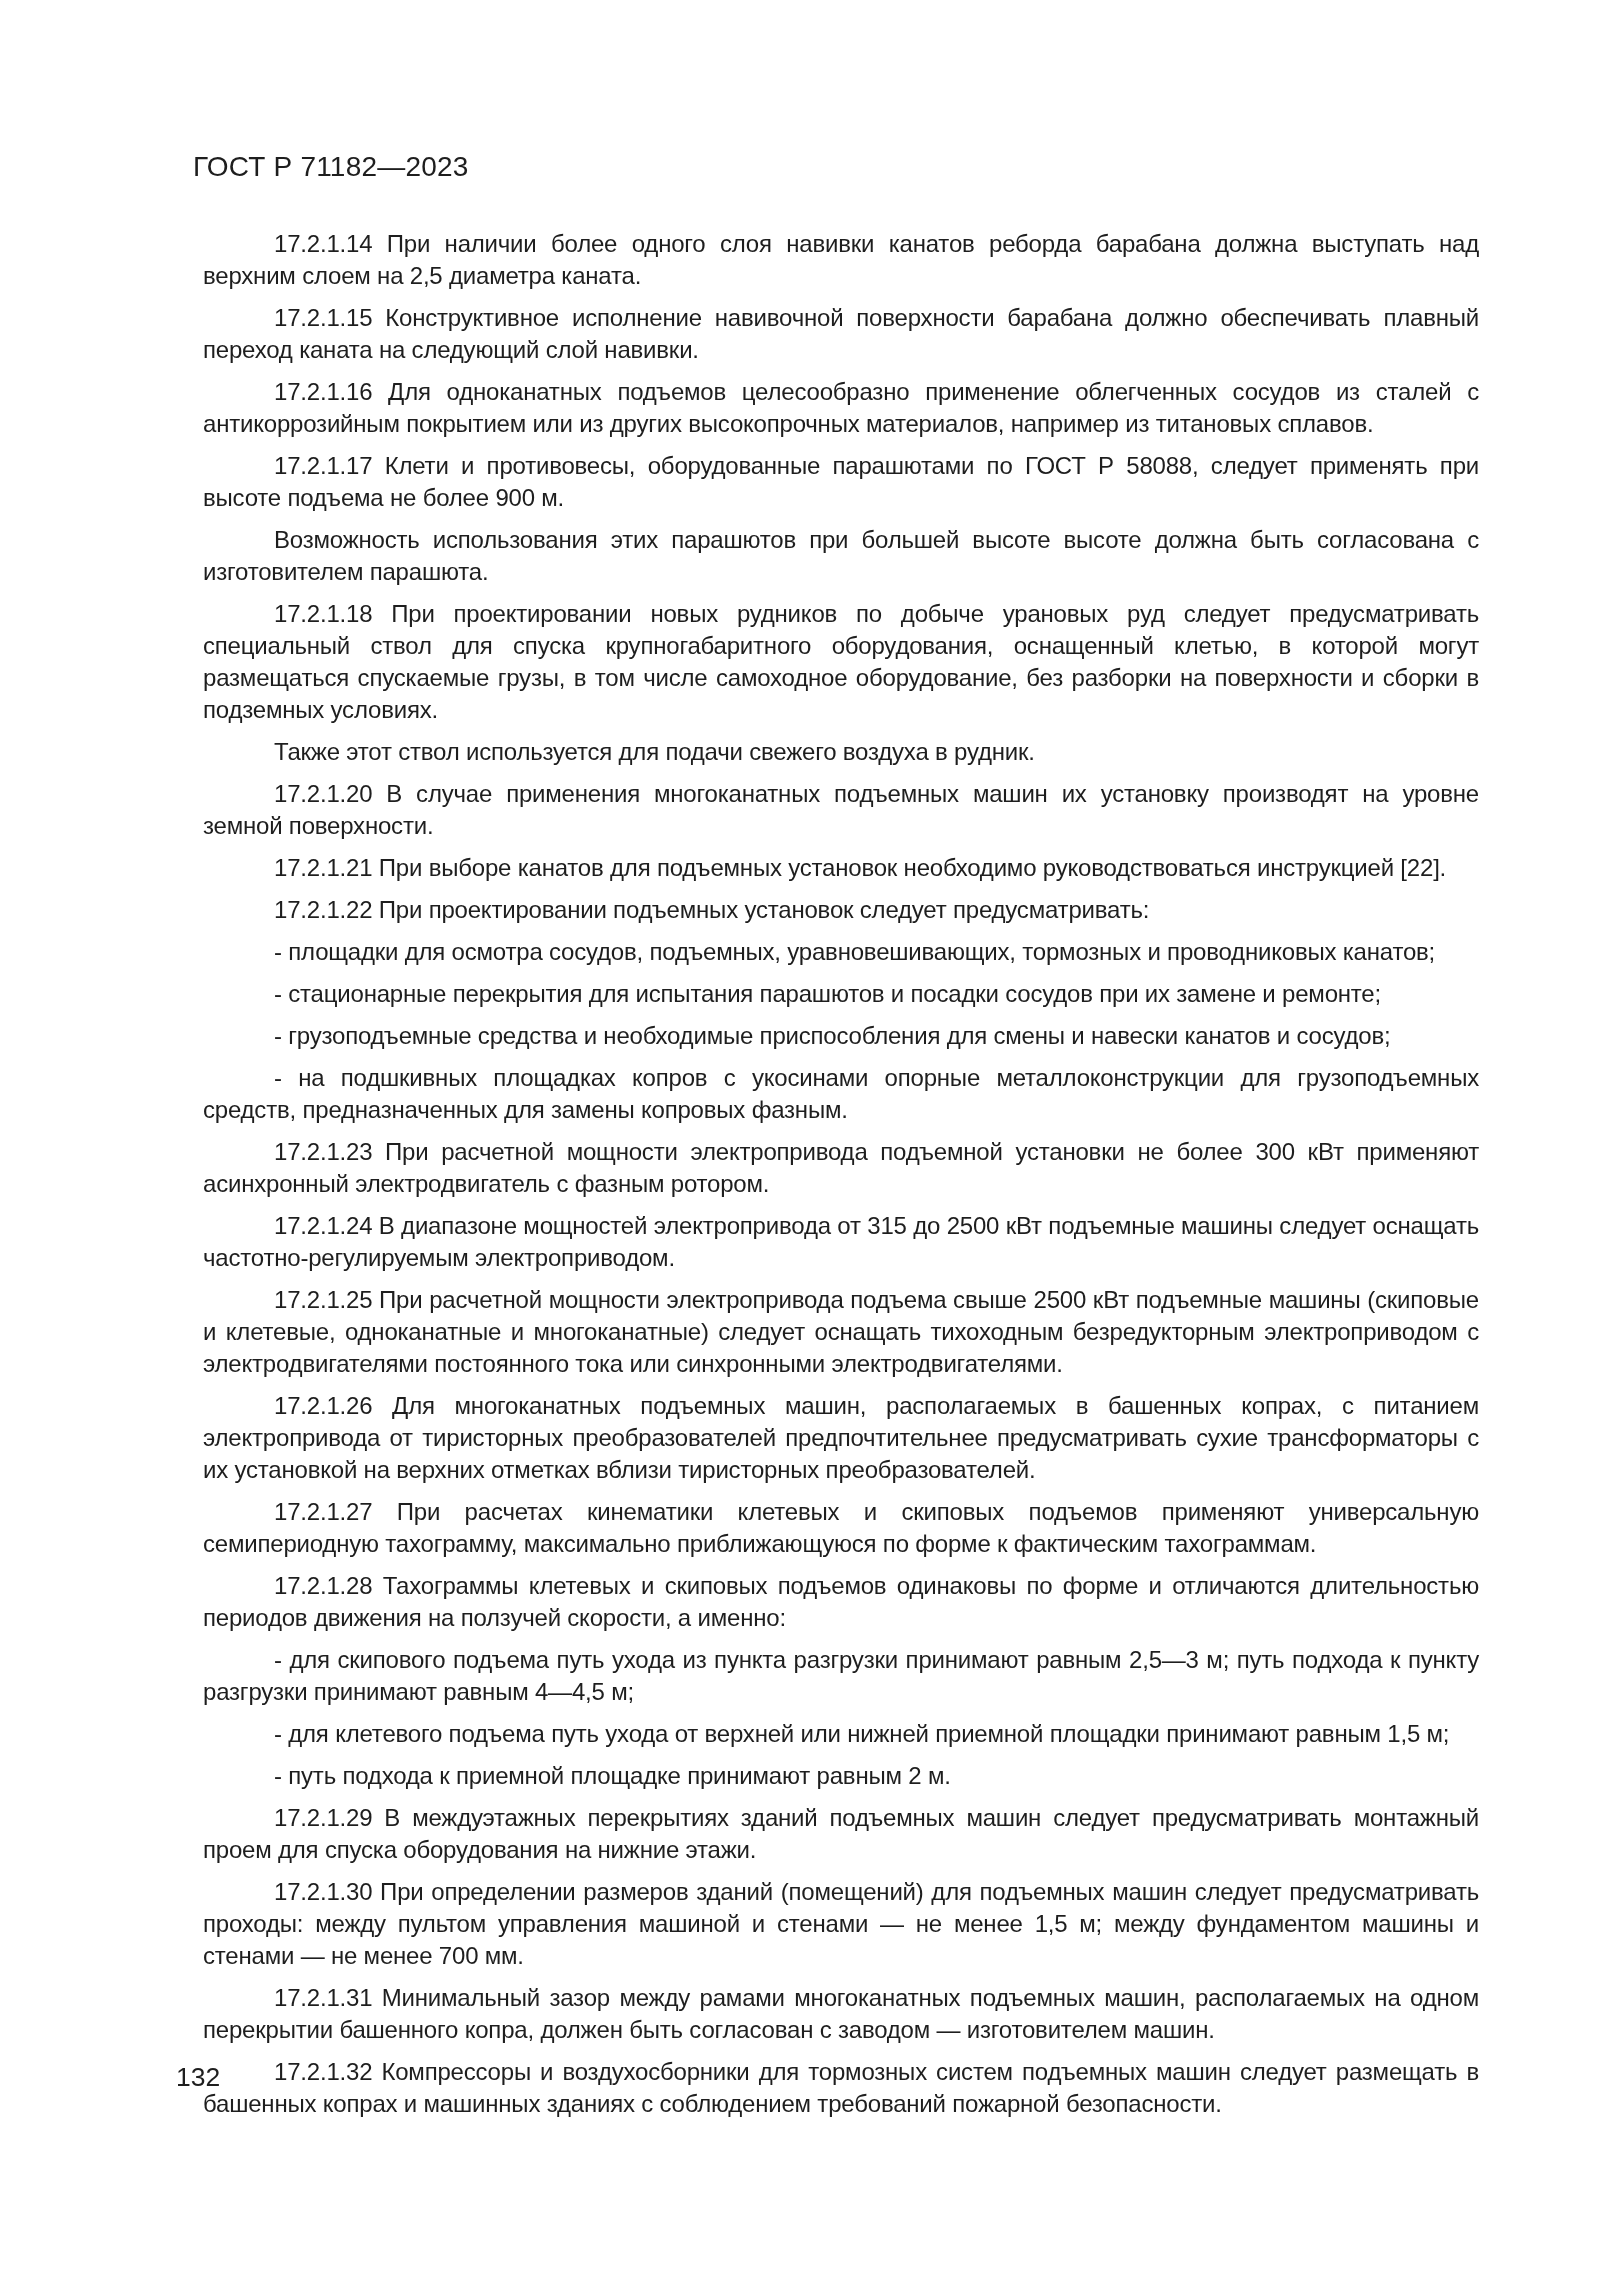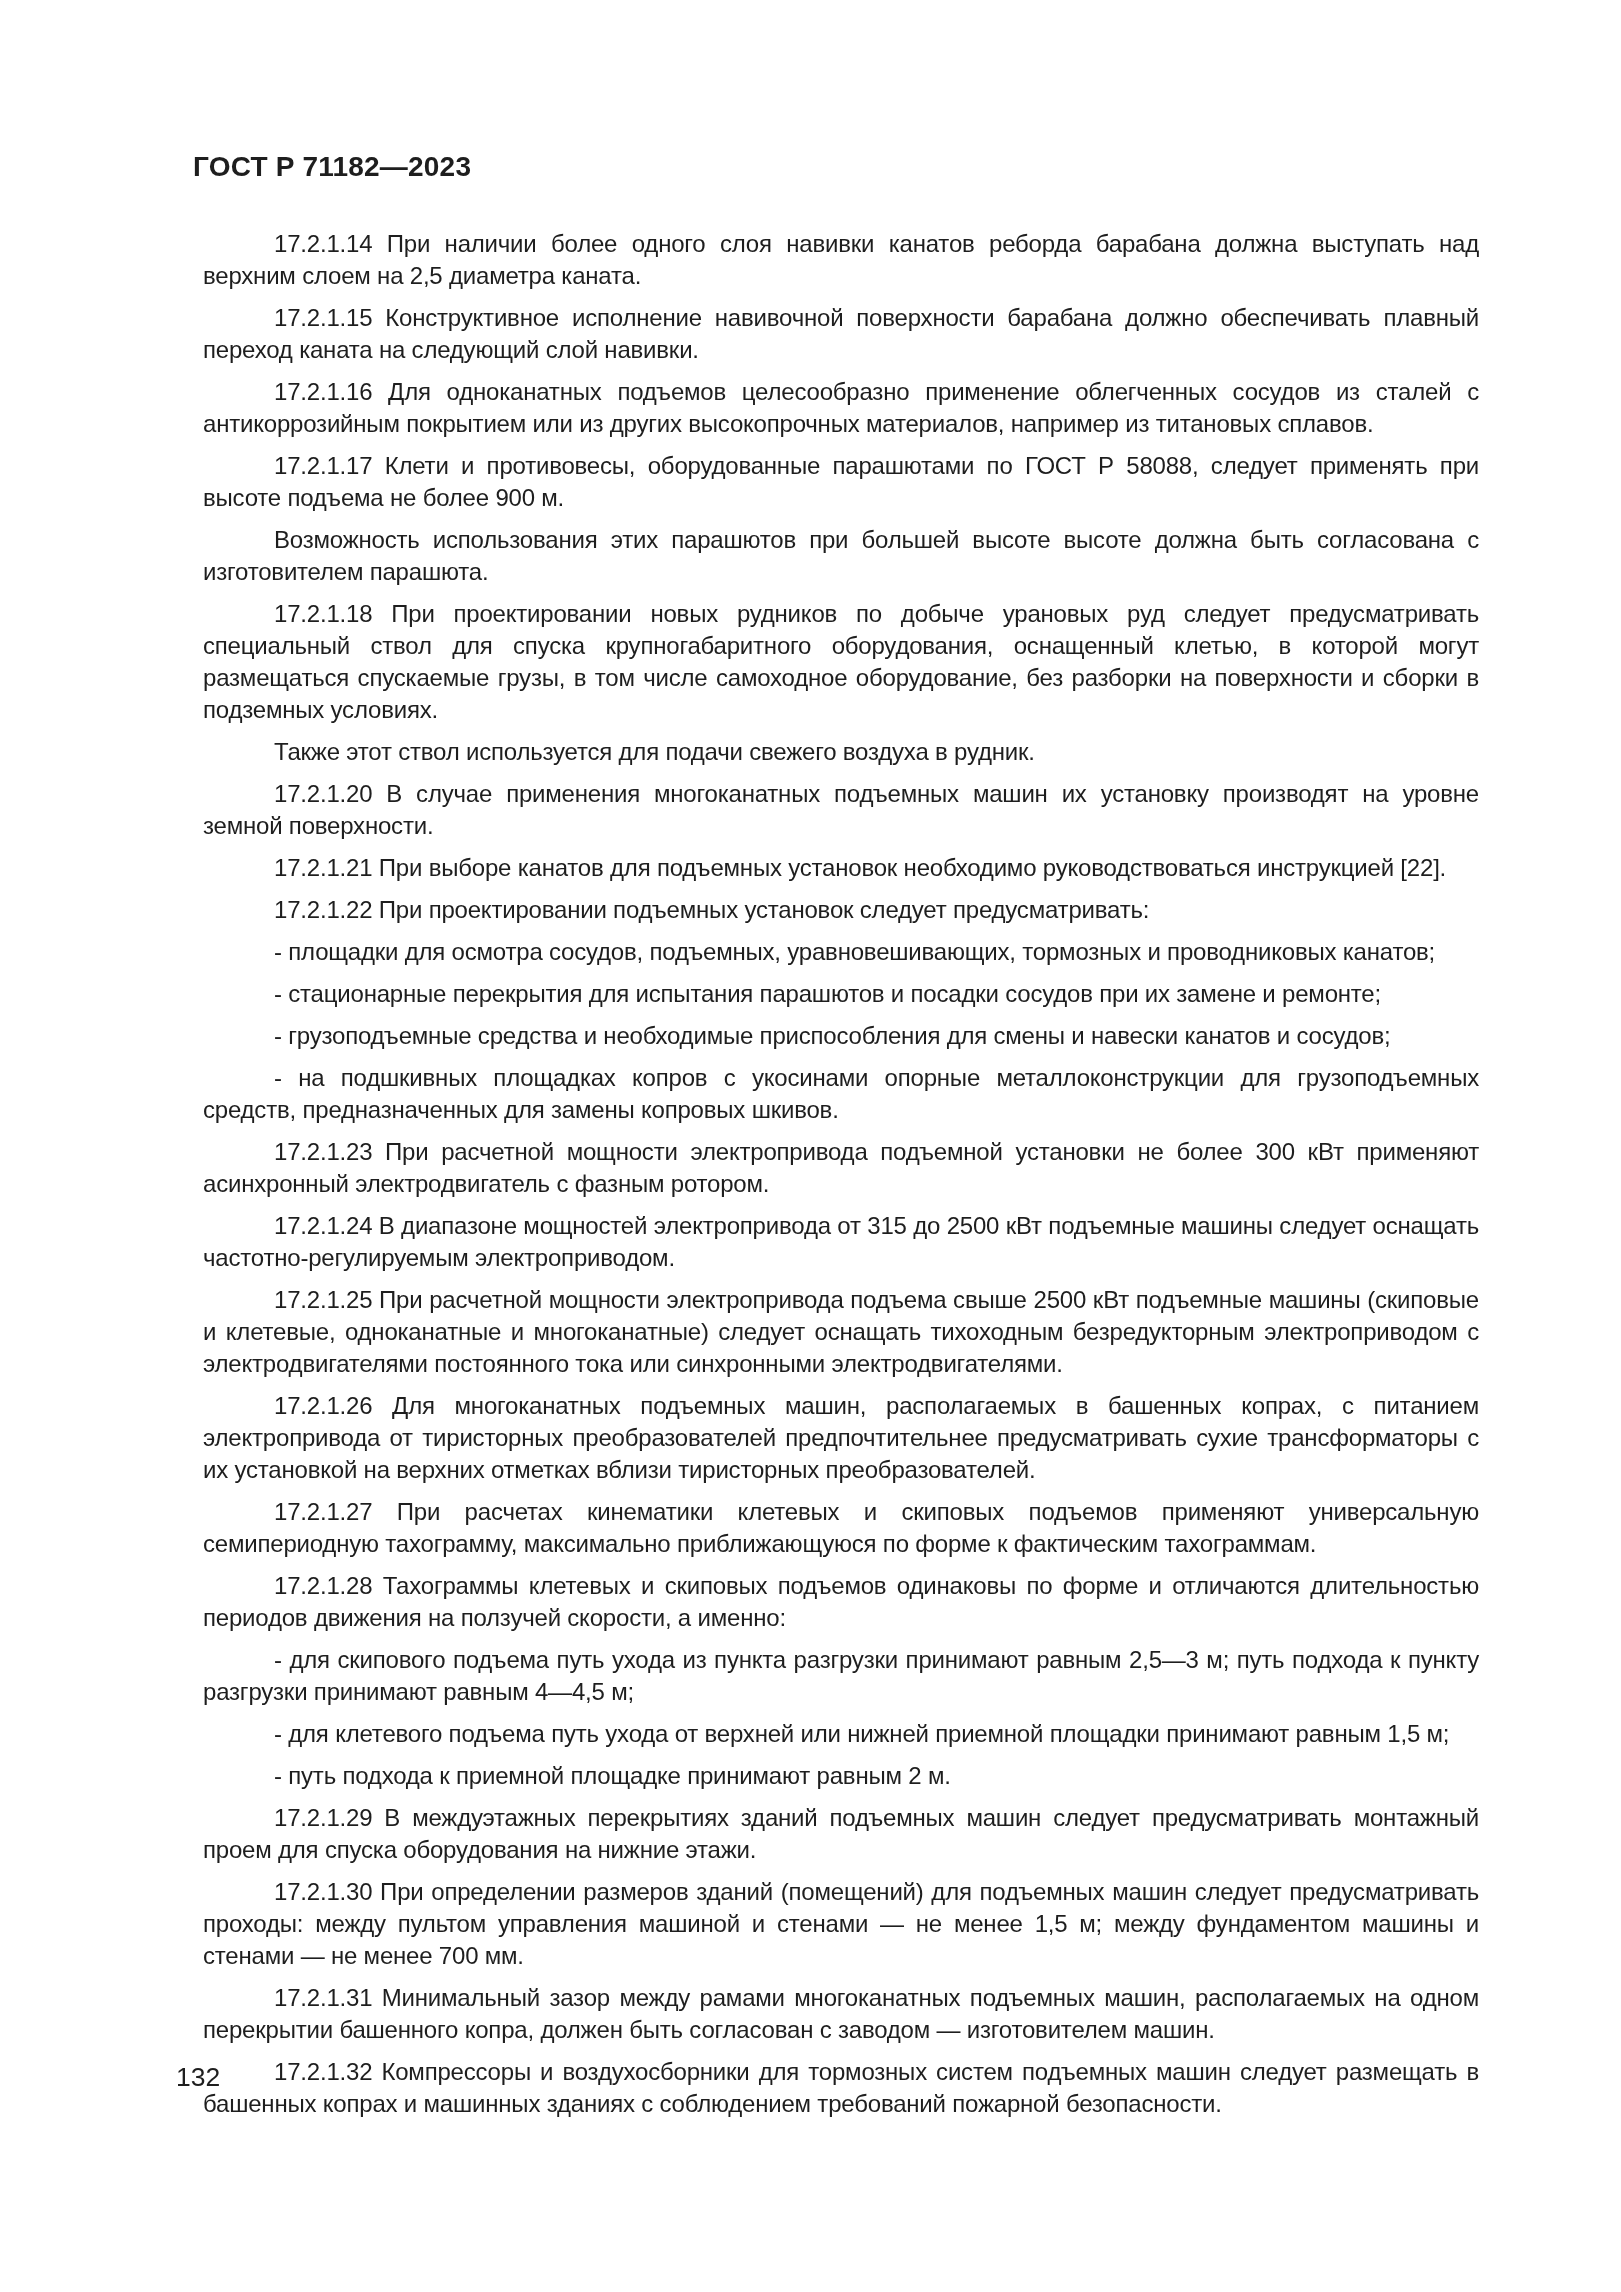--- a/index.html
+++ b/index.html
@@ -14,21 +14,21 @@
     background: #ffffff;
     font-family: "Liberation Sans", "DejaVu Sans", sans-serif;
     color: #1e1e1e;
     overflow: hidden;
   }
   .doc-header {
     position: absolute;
     left: 193px;
     top: 153px;
     font-size: 28px;
-    font-weight: bold;
+    font-weight: normal;
     line-height: 1;
     letter-spacing: 0.2px;
     white-space: nowrap;
   }
   .doc-body {
     position: absolute;
     left: 193px;
     top: 218px;
     width: 1296px;
     font-size: 24px;
@@ -63,21 +63,21 @@
       <p>17.2.1.17 Клети и противовесы, оборудованные парашютами по ГОСТ Р 58088, следует применять при высоте подъема не более 900 м.</p>
       <p>Возможность использования этих парашютов при большей высоте высоте должна быть согласована с изготовителем парашюта.</p>
       <p>17.2.1.18 При проектировании новых рудников по добыче урановых руд следует предусматривать специальный ствол для спуска крупногабаритного оборудования, оснащенный клетью, в которой могут размещаться спускаемые грузы, в том числе самоходное оборудование, без разборки на поверхности и сборки в подземных условиях.</p>
       <p>Также этот ствол используется для подачи свежего воздуха в рудник.</p>
       <p>17.2.1.20 В случае применения многоканатных подъемных машин их установку производят на уровне земной поверхности.</p>
       <p>17.2.1.21 При выборе канатов для подъемных установок необходимо руководствоваться инструкцией [22].</p>
       <p>17.2.1.22 При проектировании подъемных установок следует предусматривать:</p>
       <p>- площадки для осмотра сосудов, подъемных, уравновешивающих, тормозных и проводниковых канатов;</p>
       <p>- стационарные перекрытия для испытания парашютов и посадки сосудов при их замене и ремонте;</p>
       <p>- грузоподъемные средства и необходимые приспособления для смены и навески канатов и сосудов;</p>
-      <p>- на подшкивных площадках копров с укосинами опорные металлоконструкции для грузоподъемных средств, предназначенных для замены копровых шкивов.</p>
+      <p>- на подшкивных площадках копров с укосинами опорные металлоконструкции для грузоподъемных средств, предназначенных для замены копровых фазным.</p>
       <p>17.2.1.23 При расчетной мощности электропривода подъемной установки не более 300 кВт применяют асинхронный электродвигатель с фазным ротором.</p>
       <p>17.2.1.24 В диапазоне мощностей электропривода от 315 до 2500 кВт подъемные машины следует оснащать частотно-регулируемым электроприводом.</p>
       <p>17.2.1.25 При расчетной мощности электропривода подъема свыше 2500 кВт подъемные машины (скиповые и клетевые, одноканатные и многоканатные) следует оснащать тихоходным безредукторным электроприводом с электродвигателями постоянного тока или синхронными электродвигателями.</p>
       <p>17.2.1.26 Для многоканатных подъемных машин, располагаемых в башенных копрах, с питанием электропривода от тиристорных преобразователей предпочтительнее предусматривать сухие трансформаторы с их установкой на верхних отметках вблизи тиристорных преобразователей.</p>
       <p>17.2.1.27 При расчетах кинематики клетевых и скиповых подъемов применяют универсальную семипериодную тахограмму, максимально приближающуюся по форме к фактическим тахограммам.</p>
       <p>17.2.1.28 Тахограммы клетевых и скиповых подъемов одинаковы по форме и отличаются длительностью периодов движения на ползучей скорости, а именно:</p>
       <p>- для скипового подъема путь ухода из пункта разгрузки принимают равным 2,5—3 м; путь подхода к пункту разгрузки принимают равным 4—4,5 м;</p>
       <p>- для клетевого подъема путь ухода от верхней или нижней приемной площадки принимают равным 1,5 м;</p>
       <p>- путь подхода к приемной площадке принимают равным 2 м.</p>
       <p>17.2.1.29 В междуэтажных перекрытиях зданий подъемных машин следует предусматривать монтажный проем для спуска оборудования на нижние этажи.</p>

